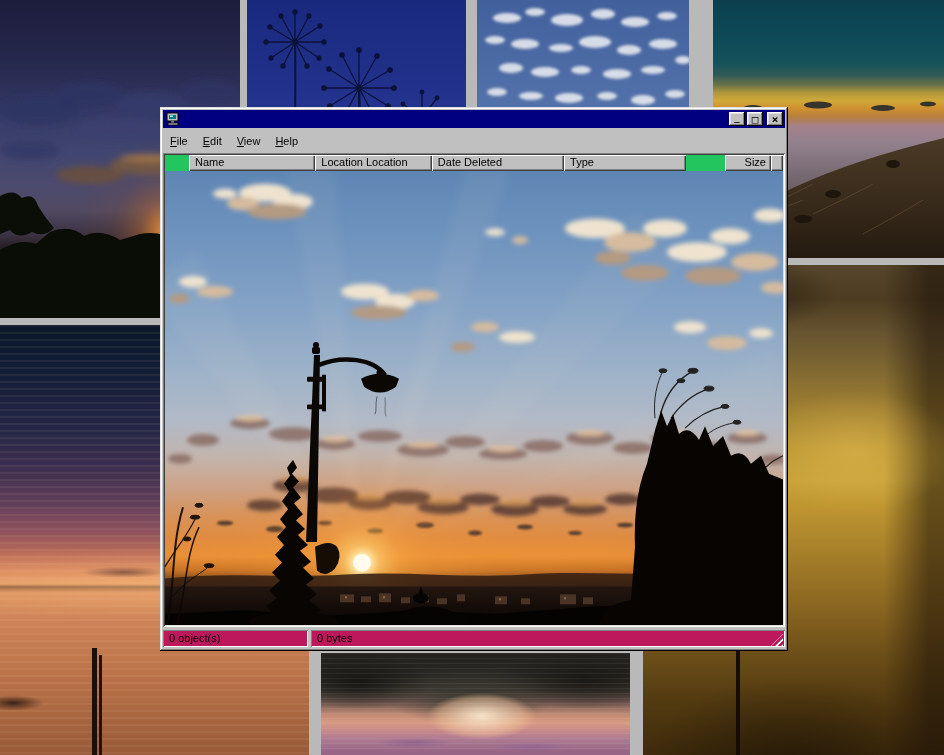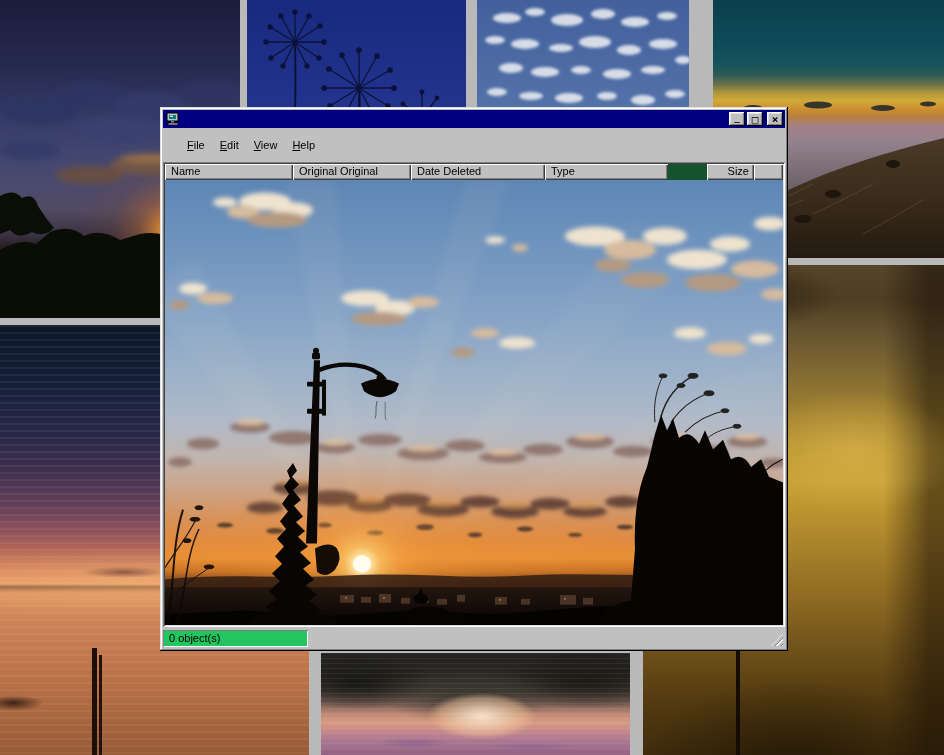--- a/index.html
+++ b/index.html
@@ -52,36 +52,36 @@
   .titlebar{height:18px;background:#000080;display:flex;align-items:center;padding:0 2px;flex:0 0 auto;}
   .title-icon{width:14px;height:14px;margin:0 3px 0 1px;flex:0 0 auto;}
   .title-text{color:#fff;font-size:11px;font-weight:bold;flex:1 1 auto;white-space:nowrap;overflow:hidden;}
   .tb-btn{width:16px;height:14px;background:#c0c0c0;border:0;padding:0;margin-left:2px;
     box-shadow:inset -1px -1px 0 #000, inset 1px 1px 0 #fff, inset -2px -2px 0 #808080, inset 2px 2px 0 #dfdfdf;
     font-family:"DejaVu Sans Mono",monospace;font-size:9px;font-weight:bold;color:#000;
     display:flex;align-items:center;justify-content:center;line-height:1;}
   .tb-btn[data-name="minimize-button"]{align-items:flex-end;padding-bottom:3px;}
   .tb-btn[data-name="maximize-button"]{font-size:11px;}
   .tb-btn[data-name="close-button"]{margin-left:4px;font-size:11px;}
-  .menubar{height:34px;display:flex;align-items:center;padding-left:18px;flex:0 0 auto;}
+  .menubar{height:25px;display:flex;align-items:center;padding-left:1px;flex:0 0 auto;}
   .menu-item{font-size:11px;color:#000;padding:2px 6px;margin-right:3px;}
   .menu-item u{text-decoration:underline;}
   .listview{flex:1 1 auto;display:flex;flex-direction:column;
     box-shadow:inset 1px 1px 0 #808080, inset -1px -1px 0 #fff, inset 2px 2px 0 #404040, inset -2px -2px 0 #dfdfdf;
     padding:2px;min-height:0;}
-  .header-row{height:16px;display:flex;flex:0 0 auto;background:#14532d;}
+  .header-row{height:16px;display:flex;flex:0 0 auto;background:#22c55e;padding-left:24px;}
   .col-header{box-sizing:border-box;height:16px;background:#c0c0c0;font-size:11px;color:#000;
     box-shadow:inset 1px 1px 0 #ffffff, inset -1px -1px 0 #404040, inset -2px -2px 0 #808080;
     padding:1px 6px 0 6px;white-space:nowrap;overflow:hidden;}
   .col-header.right{text-align:right;padding-right:5px;margin-left:39px;}
   .col-header.filler{flex:1 1 auto;}
   .photo-area{flex:1 1 auto;position:relative;min-height:0;background:#6e92bc;}
   .photo-area svg{position:absolute;left:0;top:0;width:100%;height:100%;}
   .statusbar{height:19px;flex:0 0 auto;display:flex;margin-top:2px;position:relative;}
-  .status-panel{box-sizing:border-box;height:17px;margin-top:1px;background:#22c55e;
+  .status-panel{box-sizing:border-box;height:17px;margin-top:1px;background:#be185d;
     box-shadow:inset 1px 1px 0 #808080, inset -1px -1px 0 #fff;
     font-size:11px;color:#000;padding:2px 0 0 6px;white-space:nowrap;overflow:hidden;}
   .status-panel.p1{width:145px;margin-right:3px;}
   .status-panel.p2{flex:1 1 auto;}
   .resize-grip{position:absolute;right:2px;bottom:2px;width:12px;height:12px;
     background:repeating-linear-gradient(-45deg, #fff 0 1px, #808080 1px 2px, rgba(0,0,0,0) 2px 4px);
     clip-path:polygon(100% 0, 100% 100%, 0 100%);}
 </style>
 </head>
 <body>
@@ -316,21 +316,21 @@
     <div class="menubar" data-name="menu-bar">
         <span class="menu-item" data-name="menu-file"><u>F</u>ile</span>
         <span class="menu-item" data-name="menu-edit"><u>E</u>dit</span>
         <span class="menu-item" data-name="menu-view"><u>V</u>iew</span>
         <span class="menu-item" data-name="menu-help"><u>H</u>elp</span>
       </div>
 
     <div class="listview" data-name="recycle-bin-listview">
       <div class="header-row" data-name="column-header-row">
           <div class="col-header" data-name="column-header-name" style="width: 128px;">Name</div>
-          <div class="col-header" data-name="column-header-original-location" style="width: 118px;">Original Original</div>
+          <div class="col-header" data-name="column-header-original-location" style="width: 118px;">Location Location</div>
           <div class="col-header" data-name="column-header-date-deleted" style="width: 134px;">Date Deleted</div>
           <div class="col-header" data-name="column-header-type" style="width: 123px;">Type</div>
           <div class="col-header right" data-name="column-header-size" style="width: 47px;">Size</div>
           <div class="col-header filler" data-name="column-header-blank"></div>
         </div>
 
       <div class="photo-area" data-name="listview-photo-background">
         <svg viewBox="0 0 618 459" preserveAspectRatio="none" data-name="sunset-lamp-photo">
           <defs>
             <linearGradient id="pSky" x1="0" y1="0" x2="0" y2="1">
@@ -583,17 +583,18 @@
               <ellipse cx="572" cy="254" rx="4" ry="2"></ellipse>
                 <ellipse cx="498" cy="202" rx="4" ry="2"></ellipse>
             </g>
           </g>
         </svg>
       </div>
     </div>
 
     <div class="statusbar" data-name="status-bar">
       <div class="status-panel p1" data-name="status-object-count">0 object(s)</div>
+      <div class="status-panel p2" data-name="status-size">0 bytes</div>
       <div class="resize-grip" data-name="resize-grip"></div>
     </div>
 
   </div>
 </div>
 
 </body></html>

